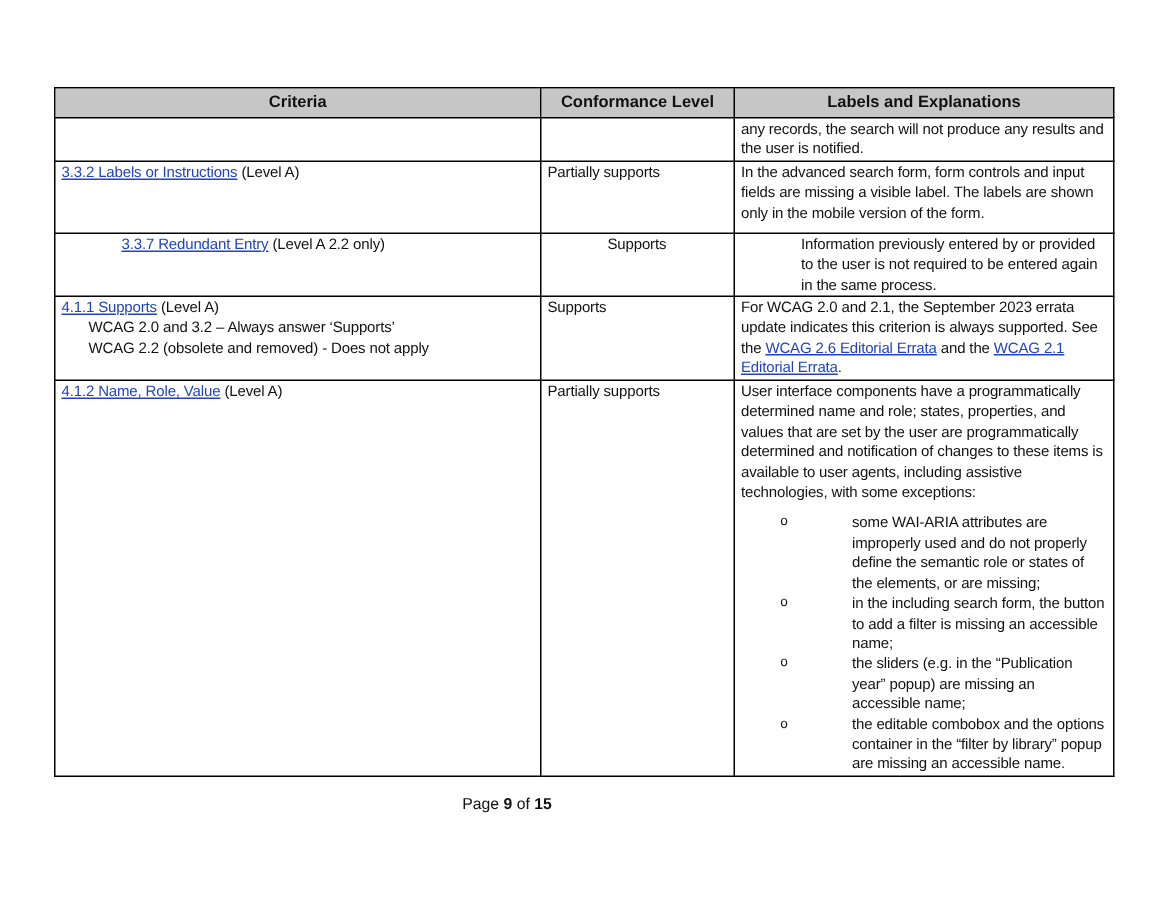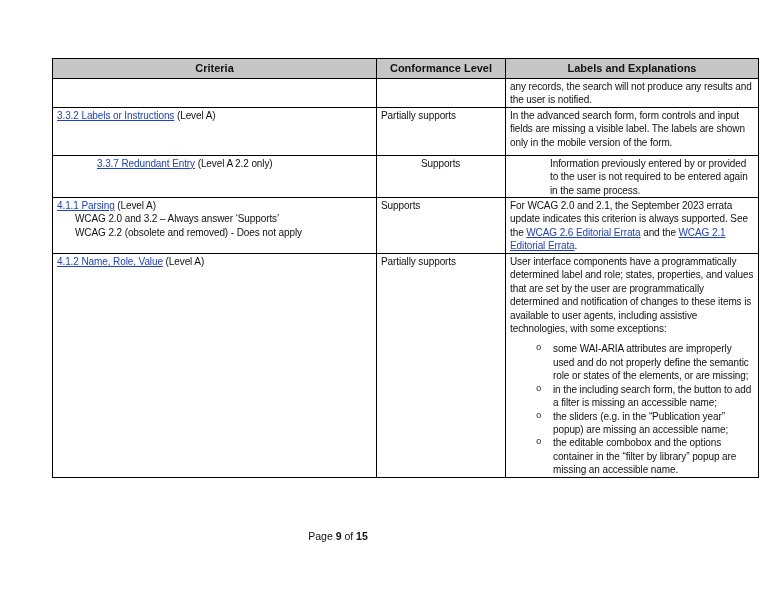--- a/index.html
+++ b/index.html
@@ -6,21 +6,21 @@
   .page{
     position:relative;
     width:776px;height:600px;
     background:#ffffff;
     font-family:"Liberation Sans",sans-serif;
     color:#111111;
     overflow:hidden;
   }
   table.vpat{
     position:absolute;
-    left:52px;top:58px;
+    left:36px;top:58px;
     width:706px;
     table-layout:fixed;
     border-collapse:collapse;
   }
   table.vpat col.c1{width:324px;}
   table.vpat col.c2{width:129px;}
   table.vpat col.c3{width:253px;}
   table.vpat th, table.vpat td{
     border:1.5px solid #000000;
     vertical-align:top;
@@ -52,21 +52,21 @@
   }
   a.criteria-link{font-weight:normal;}
   .subline{padding-left:18px;}
   .bullets{margin-top:7px;}
   .bullet{display:flex;margin-left:26px;}
   .bullet .marker{
     flex:0 0 17px;
     font-family:"Liberation Mono",monospace;
     font-size:9px;
   }
-  .bullet .btext{flex:1 1 auto;}
+  .bullet .btext{flex:1 1 auto;margin-left:31px;}
   .footer{
     position:absolute;
     left:0;top:530px;
     width:676px;
     text-align:center;
     font-size:10.5px;
     color:#111111;
   }
   .footer b{font-weight:bold;}
 </style>
@@ -113,38 +113,38 @@
       </td>
       <td>Supports</td>
       <td>
         <span>Information previously entered by or provided to the user is not required to be entered again in the same process.</span>
       </td>
     </tr>
 
     <tr class="row-d">
       <td>
         <div>
-          <a class="doclink criteria-link">4.1.1 Parsing</a><span> (Level A)</span>
+          <a class="doclink criteria-link">4.1.1 Supports</a><span> (Level A)</span>
         </div>
         <div class="subline">WCAG 2.0 and 3.2 – Always answer ‘Supports’</div>
         <div class="subline">WCAG 2.2 (obsolete and removed) - Does not apply</div>
       </td>
       <td>Supports</td>
       <td>
         <span>For WCAG 2.0 and 2.1, the September 2023 errata update indicates this criterion is always supported. See the </span><a class="doclink">WCAG 2.6 Editorial Errata</a><span> and the </span><a class="doclink">WCAG 2.1 Editorial Errata</a><span>.</span>
       </td>
     </tr>
 
     <tr class="row-e">
       <td>
         <a class="doclink criteria-link">4.1.2 Name, Role, Value</a><span> (Level A)</span>
       </td>
       <td>Partially supports</td>
       <td>
-        <div>User interface components have a programmatically determined label and role; states, properties, and values that are set by the user are programmatically determined and notification of changes to these items is available to user agents, including assistive technologies, with some exceptions:</div>
+        <div>User interface components have a programmatically determined name and role; states, properties, and values that are set by the user are programmatically determined and notification of changes to these items is available to user agents, including assistive technologies, with some exceptions:</div>
         <div class="bullets">
           <div class="bullet">
             <span class="marker">o</span>
             <span class="btext">some WAI-ARIA attributes are improperly used and do not properly define the semantic role or states of the elements, or are missing;</span>
           </div>
           <div class="bullet">
             <span class="marker">o</span>
             <span class="btext">in the including search form, the button to add a filter is missing an accessible name;</span>
           </div>
           <div class="bullet">

